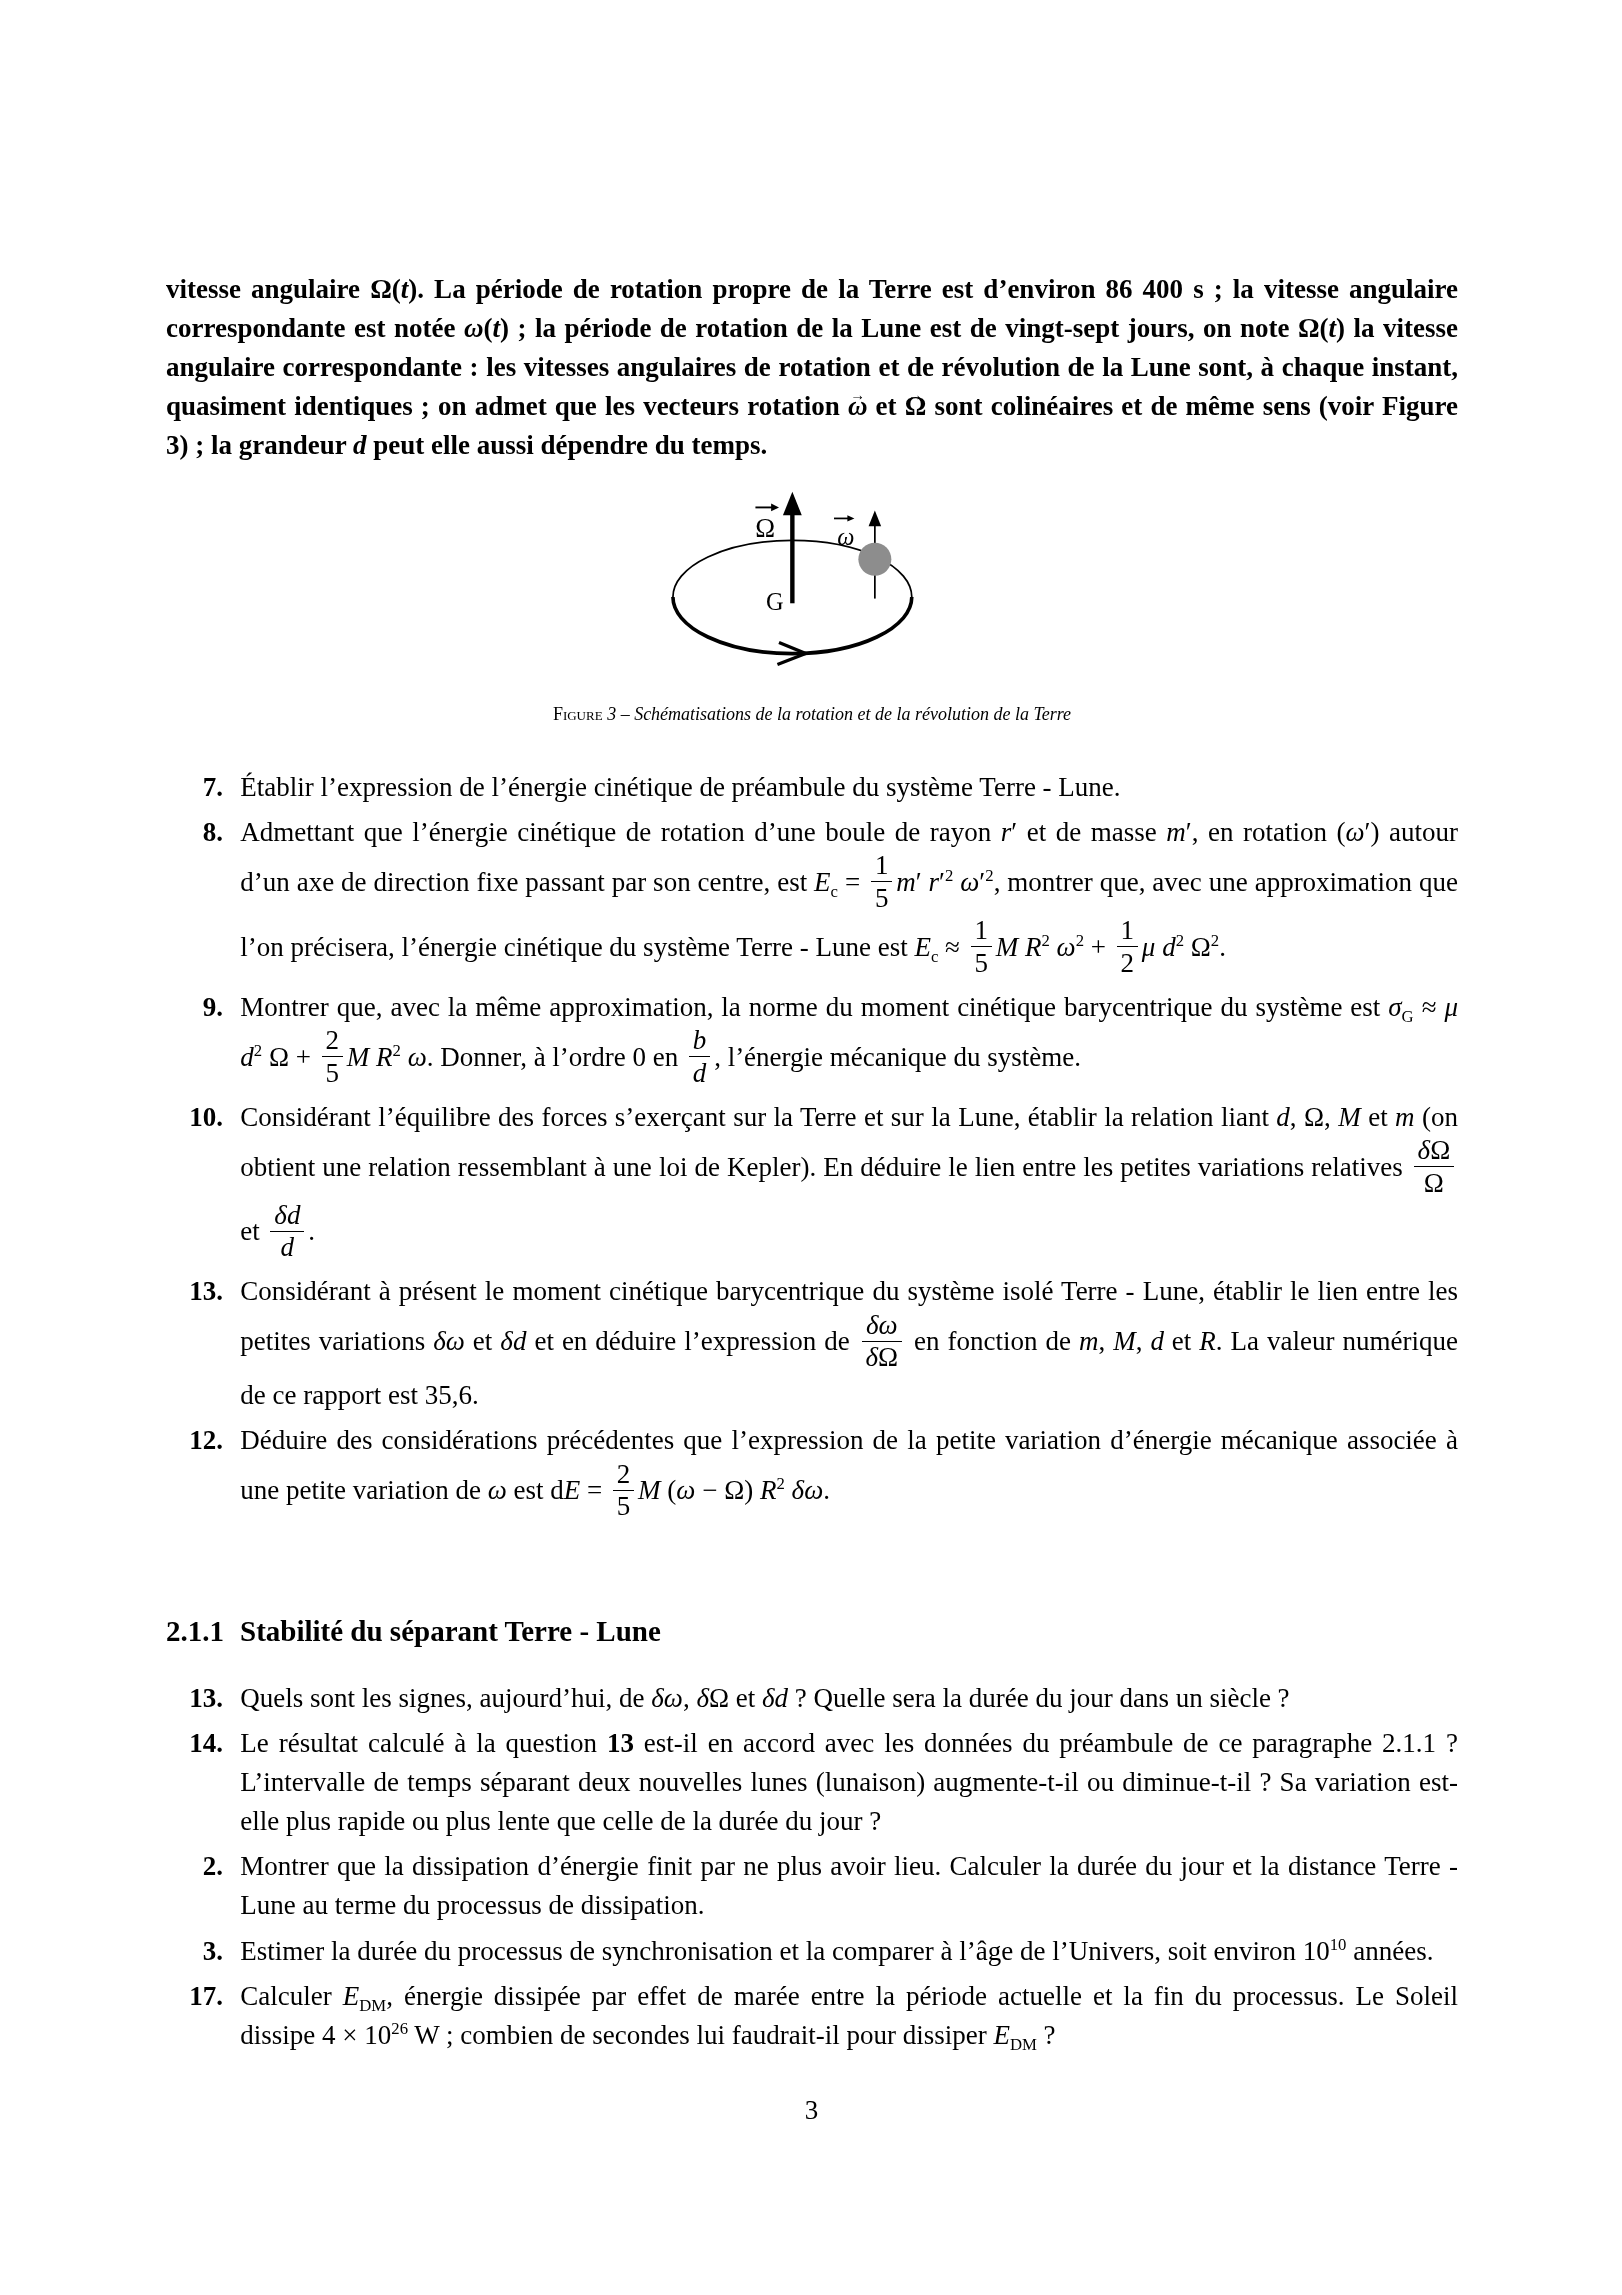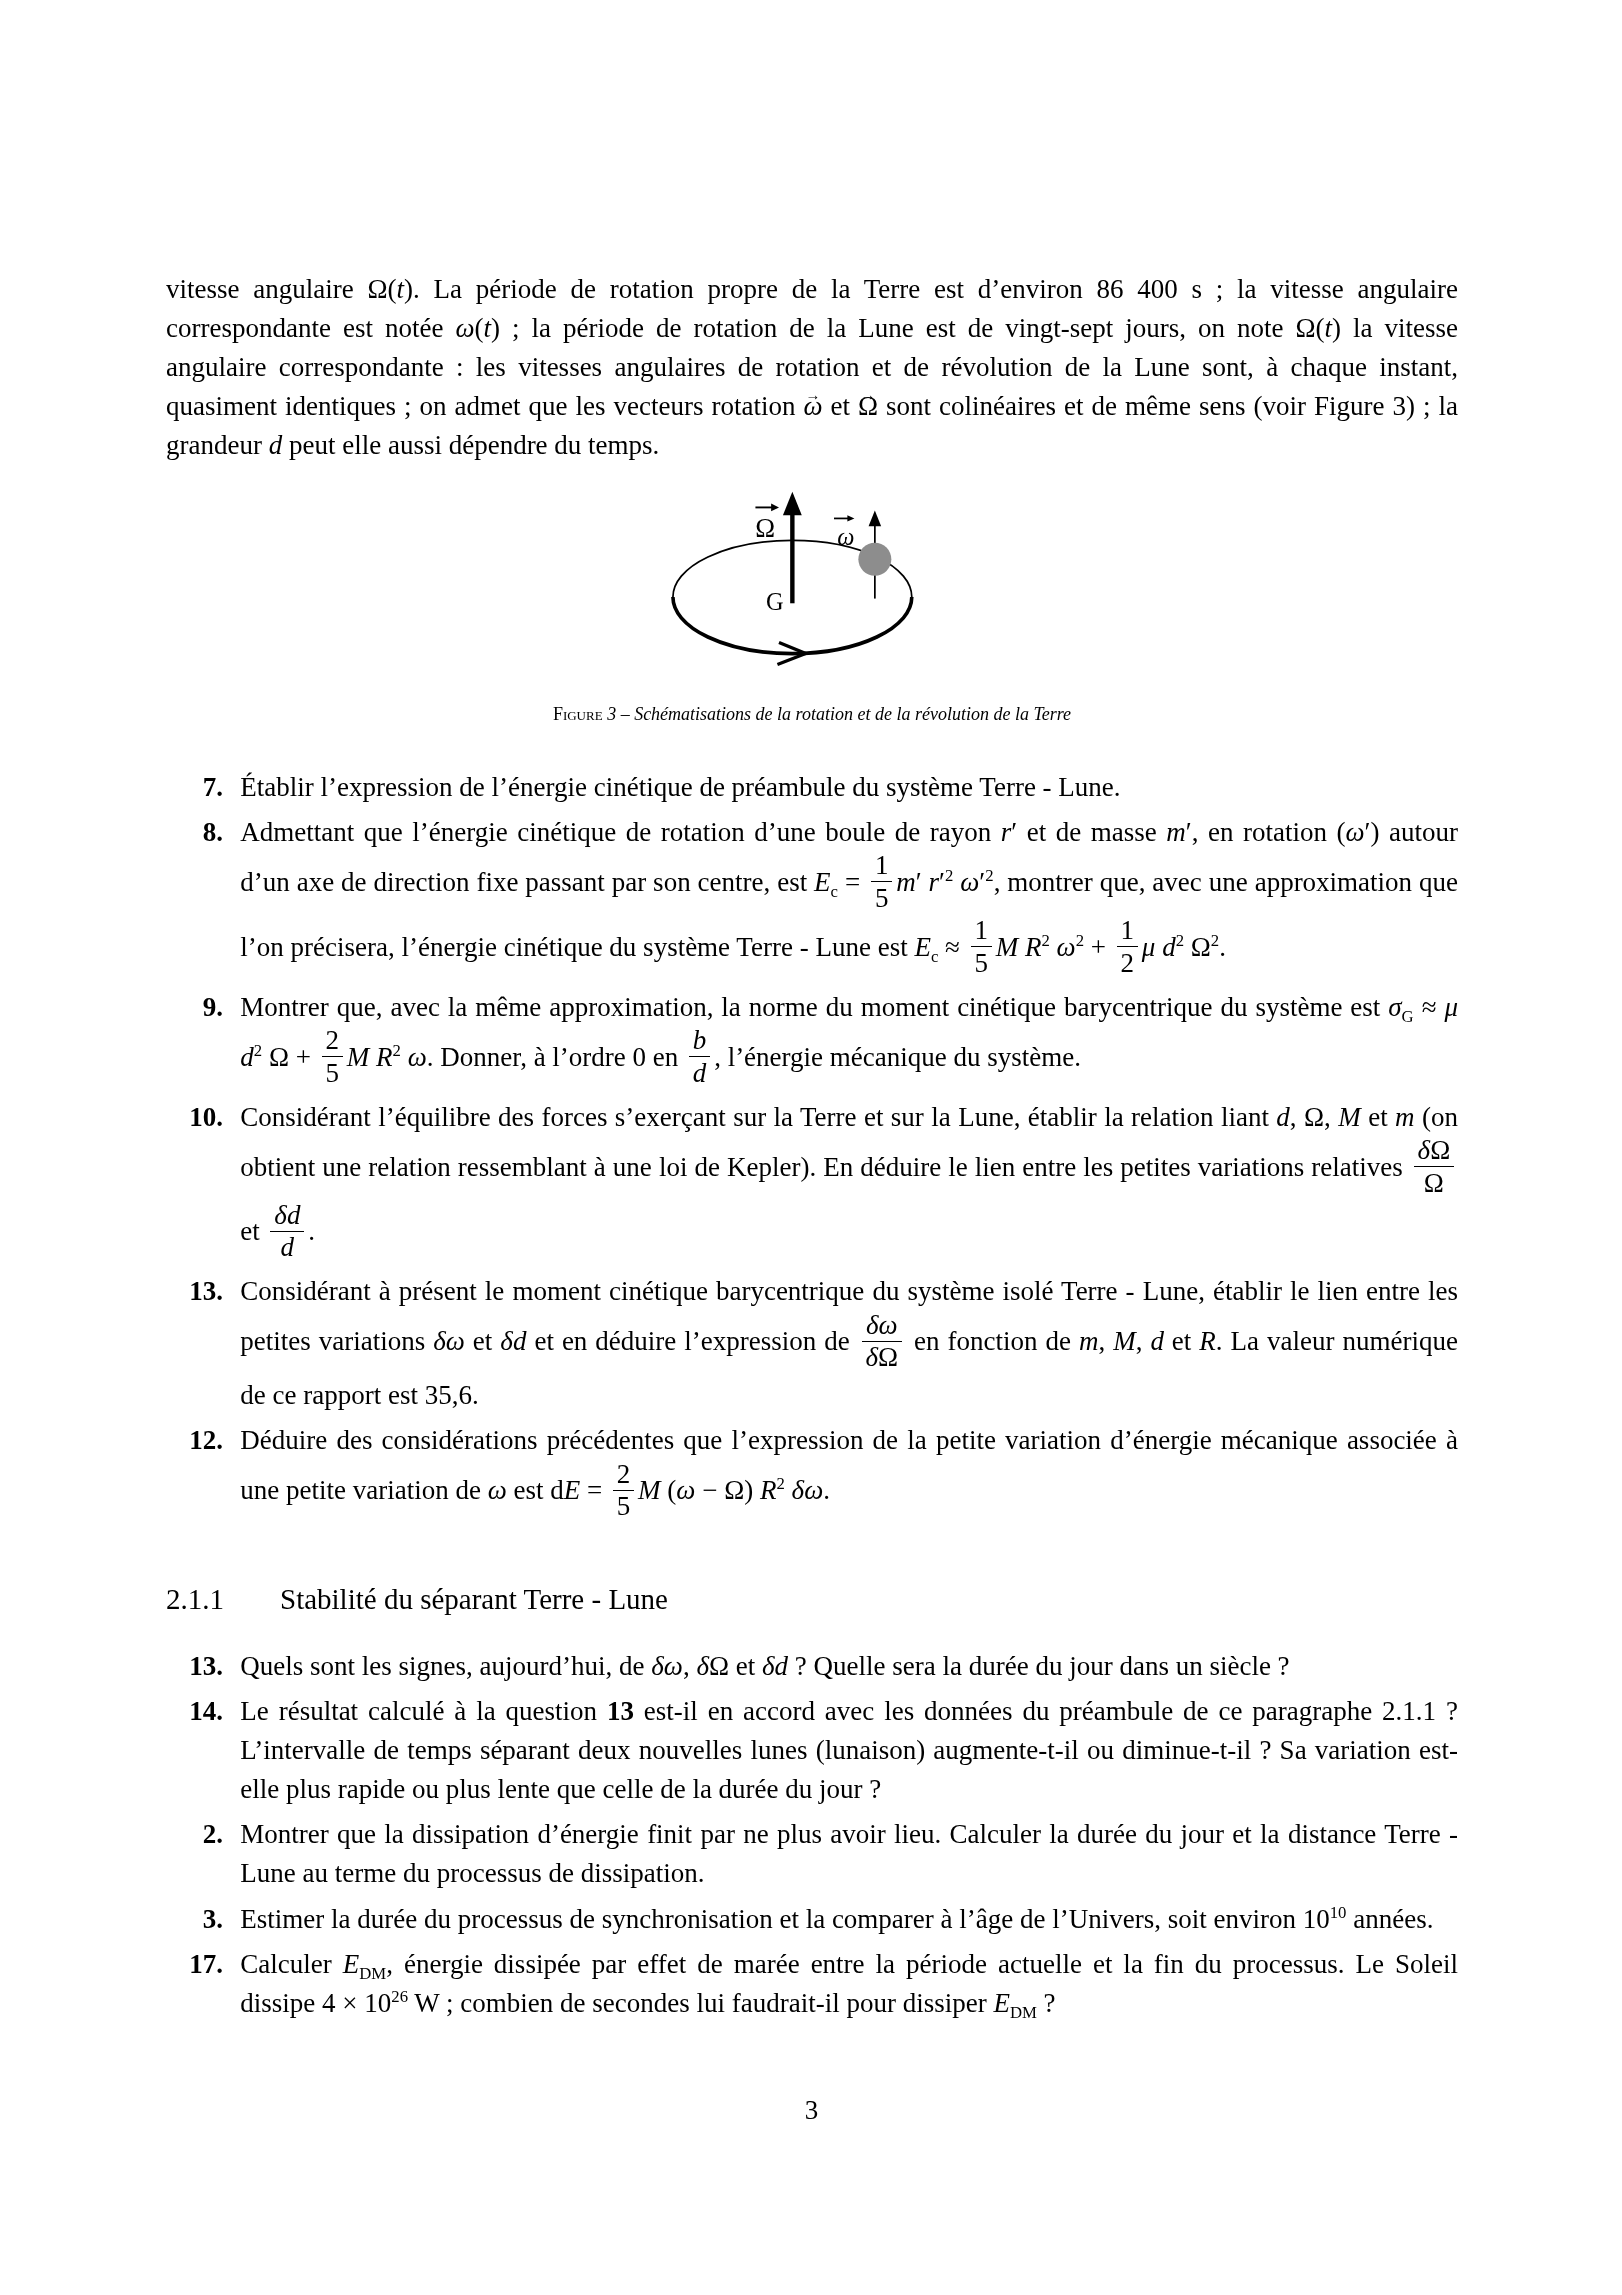--- a/index.html
+++ b/index.html
@@ -14,20 +14,21 @@
     overflow:hidden;
   }
   .content {
     position:absolute;
     left:166px; top:270px;
     width:1292px;
   }
   .body-par {
     text-align:justify;
     line-height:39px;
+    font-weight:bold;
   }
   .indent-first { text-indent:49px; }
 
   
   .figure-wrap { margin-top:22px; text-align:center; }
   .figure-svg { display:inline-block; }
   .figure-caption {
     margin-top:15.7px;
     text-align:center;
     font-size:18px;
@@ -76,24 +77,24 @@
     position:absolute;
     left:50%; transform:translateX(-50%);
     top:-0.74em;
     font-size:0.55em;
     font-style:normal;
   }
 
   
   .section-head {
     display:flex;
-    gap:56px;
-    font-weight:normal;
+    gap:16px;
+    font-weight:bold;
     font-size:29px;
-    margin-top:58px;
+    margin-top:90px;
     margin-bottom:31px;
   }
 
   .page-number {
     position:absolute;
     left:0; right:0;
     top:2095px;
     text-align:center;
     font-size:27px;
   }

